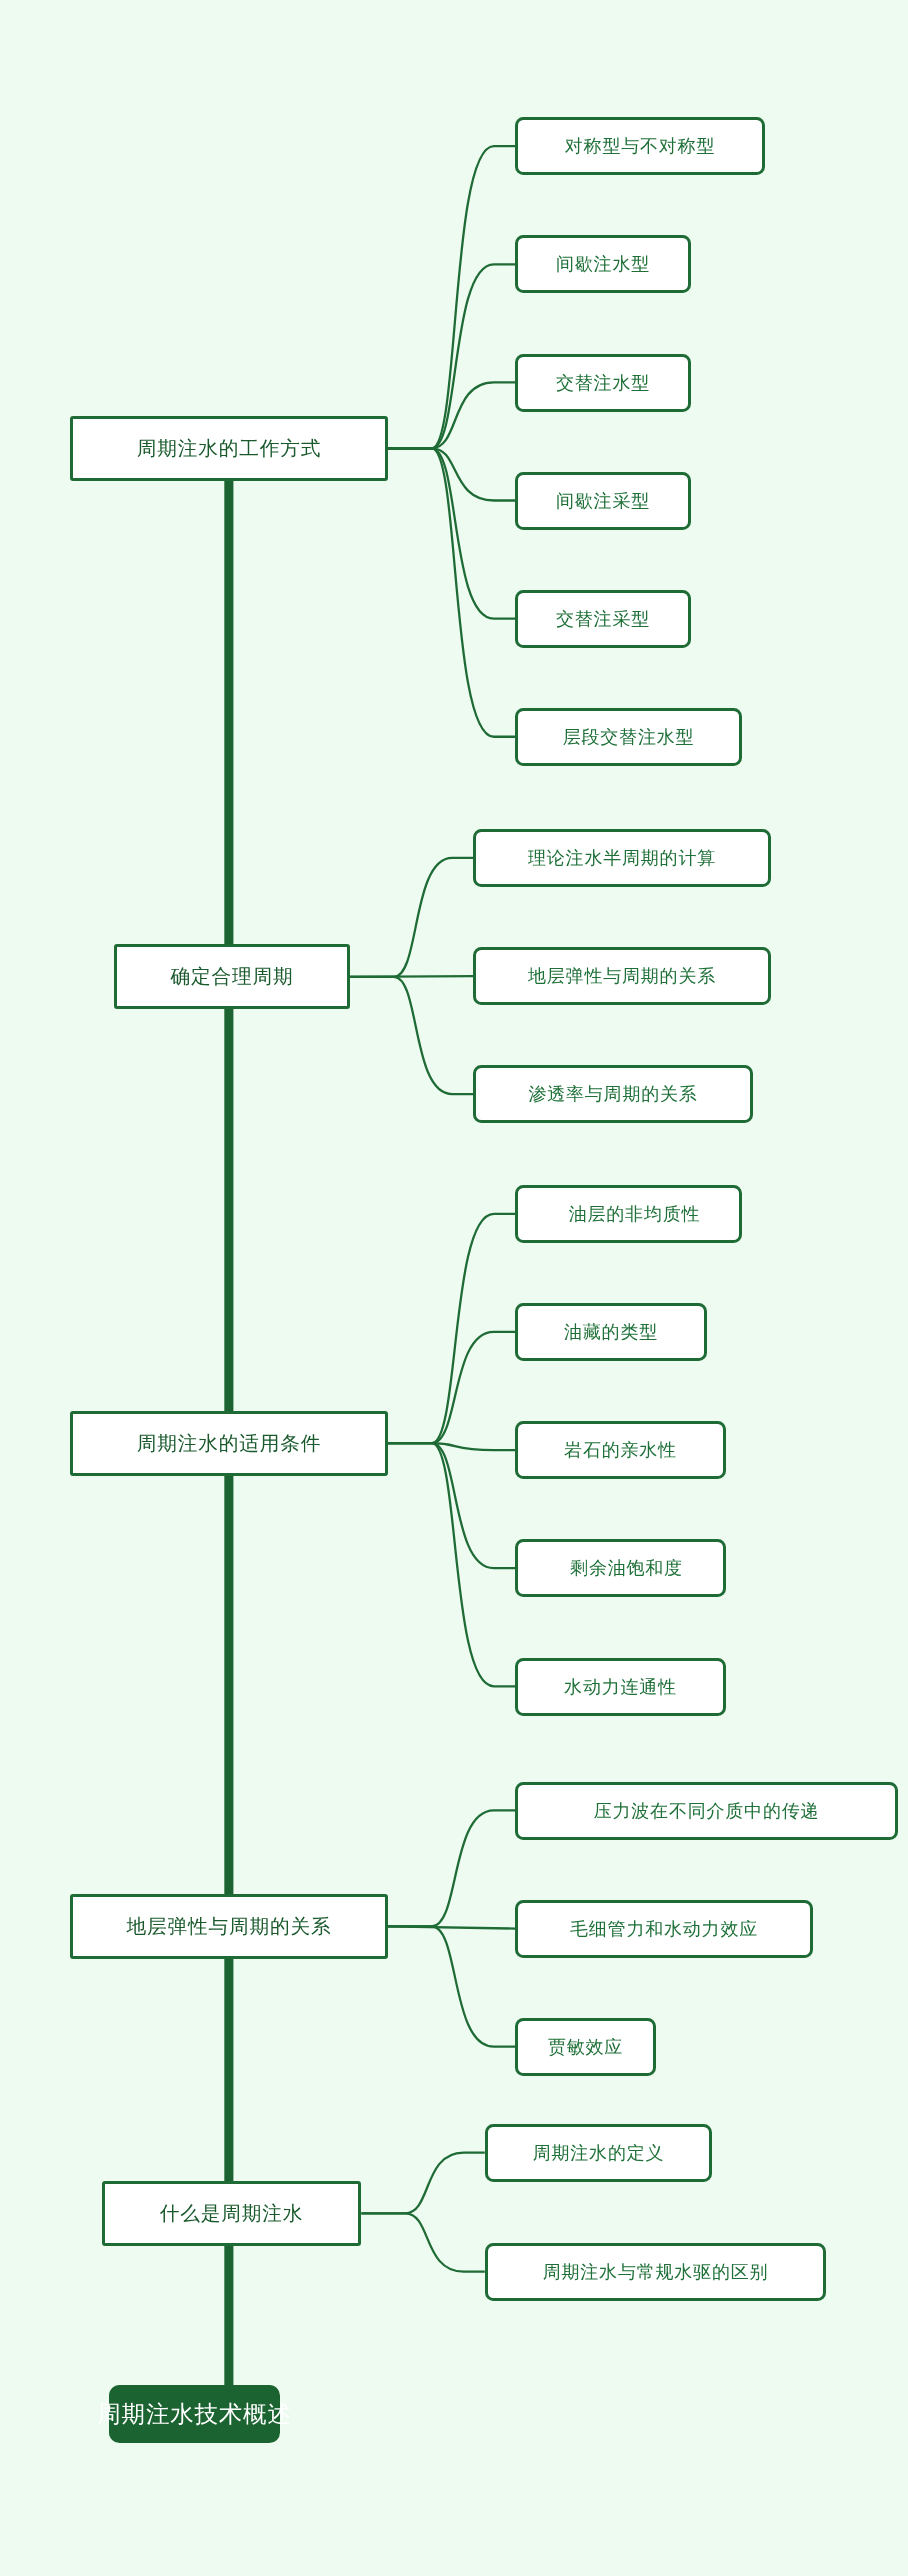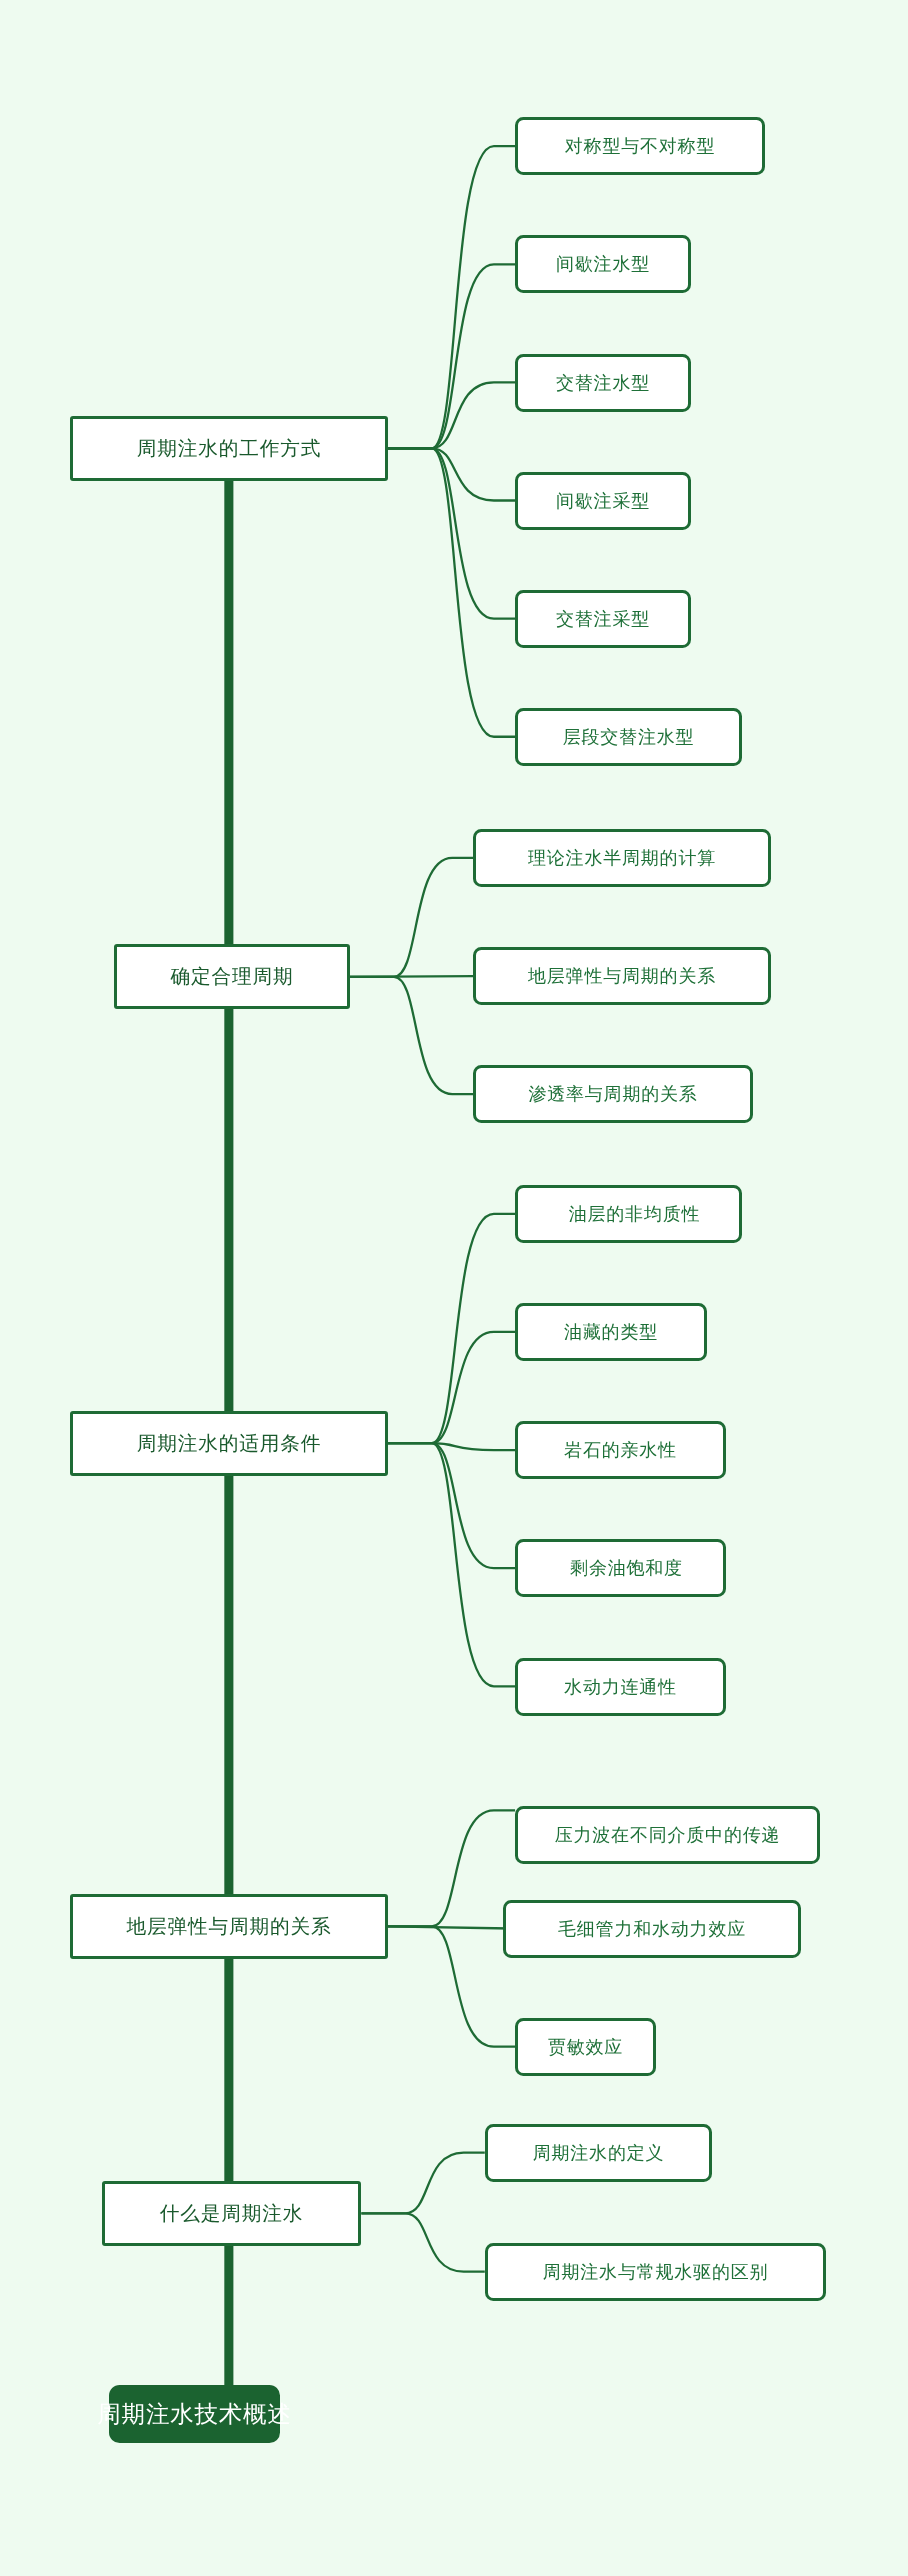--- a/index.html
+++ b/index.html
@@ -141,24 +141,24 @@
       </div>
       <div class="node node-leaf" style="left: 515px; top: 1539px; width: 211px; height: 58px; padding-left: 12px;">
         <span>剩余油饱和度</span>
       </div>
       <div class="node node-leaf" style="left: 515px; top: 1658px; width: 211px; height: 58px;">
         <span>水动力连通性</span>
       </div>
       <div class="node node-branch" style="left: 70px; top: 1894px; width: 318px; height: 65px;">
         <span>地层弹性与周期的关系</span>
       </div>
-      <div class="node node-leaf" style="left: 515px; top: 1782px; width: 305px; height: 58px; margin-top: 24px;">
+      <div class="node node-leaf" style="left: 515px; top: 1782px; width: 383px; height: 58px;">
         <span>压力波在不同介质中的传递</span>
       </div>
-      <div class="node node-leaf" style="left: 503px; top: 1900px; width: 298px; height: 58px;">
+      <div class="node node-leaf" style="left: 515px; top: 1900px; width: 298px; height: 58px;">
         <span>毛细管力和水动力效应</span>
       </div>
       <div class="node node-leaf" style="left: 515px; top: 2018px; width: 141px; height: 58px;">
         <span>贾敏效应</span>
       </div>
       <div class="node node-branch" style="left: 102px; top: 2181px; width: 259px; height: 65px;">
         <span>什么是周期注水</span>
       </div>
       <div class="node node-leaf" style="left: 485px; top: 2124px; width: 227px; height: 58px;">
         <span>周期注水的定义</span>

